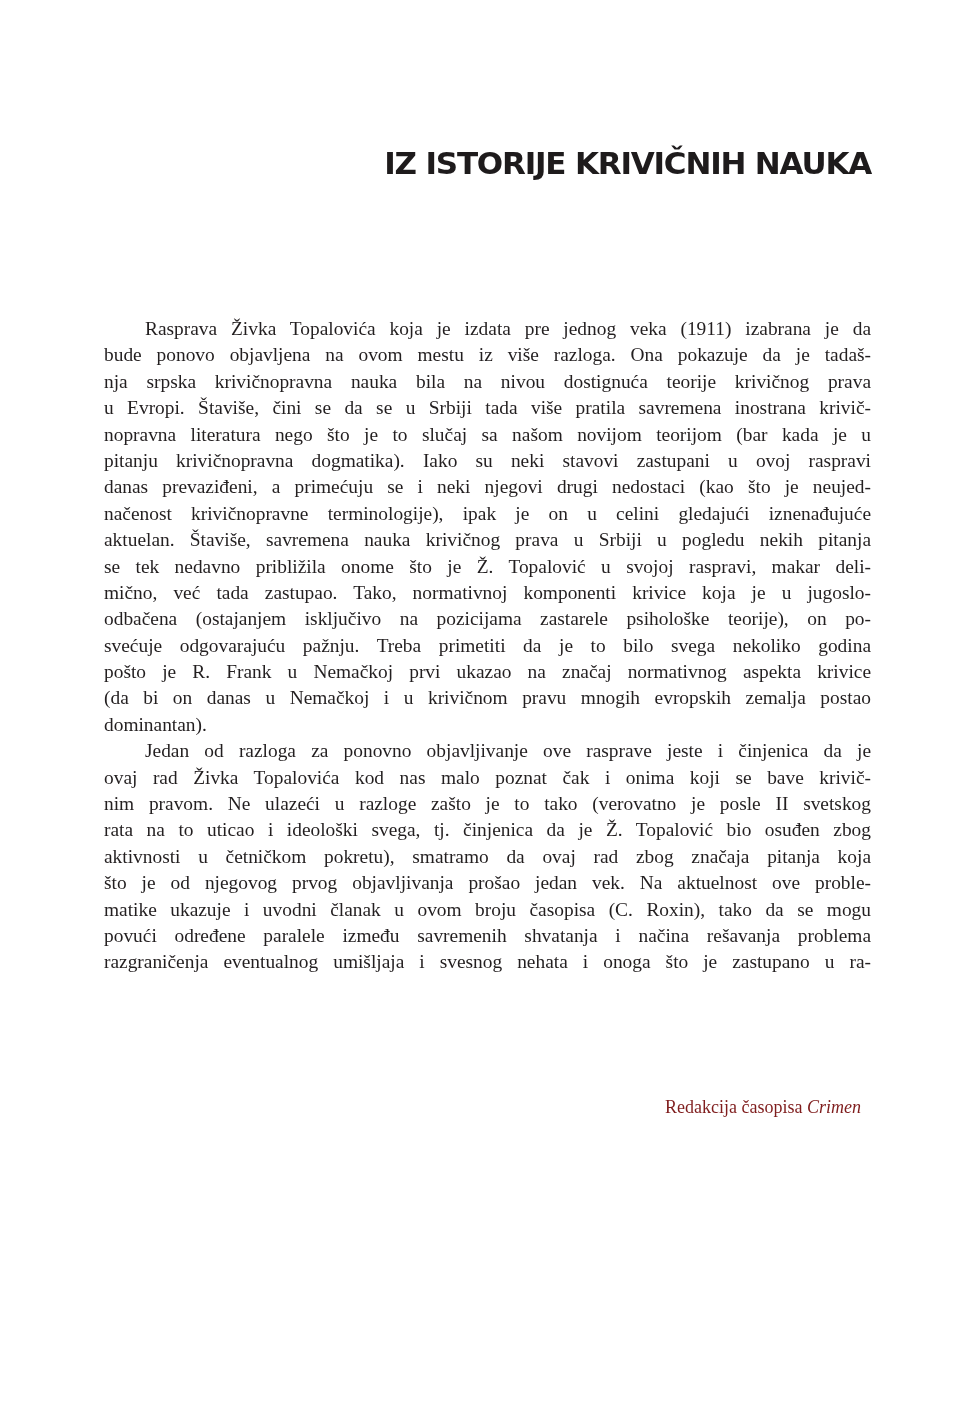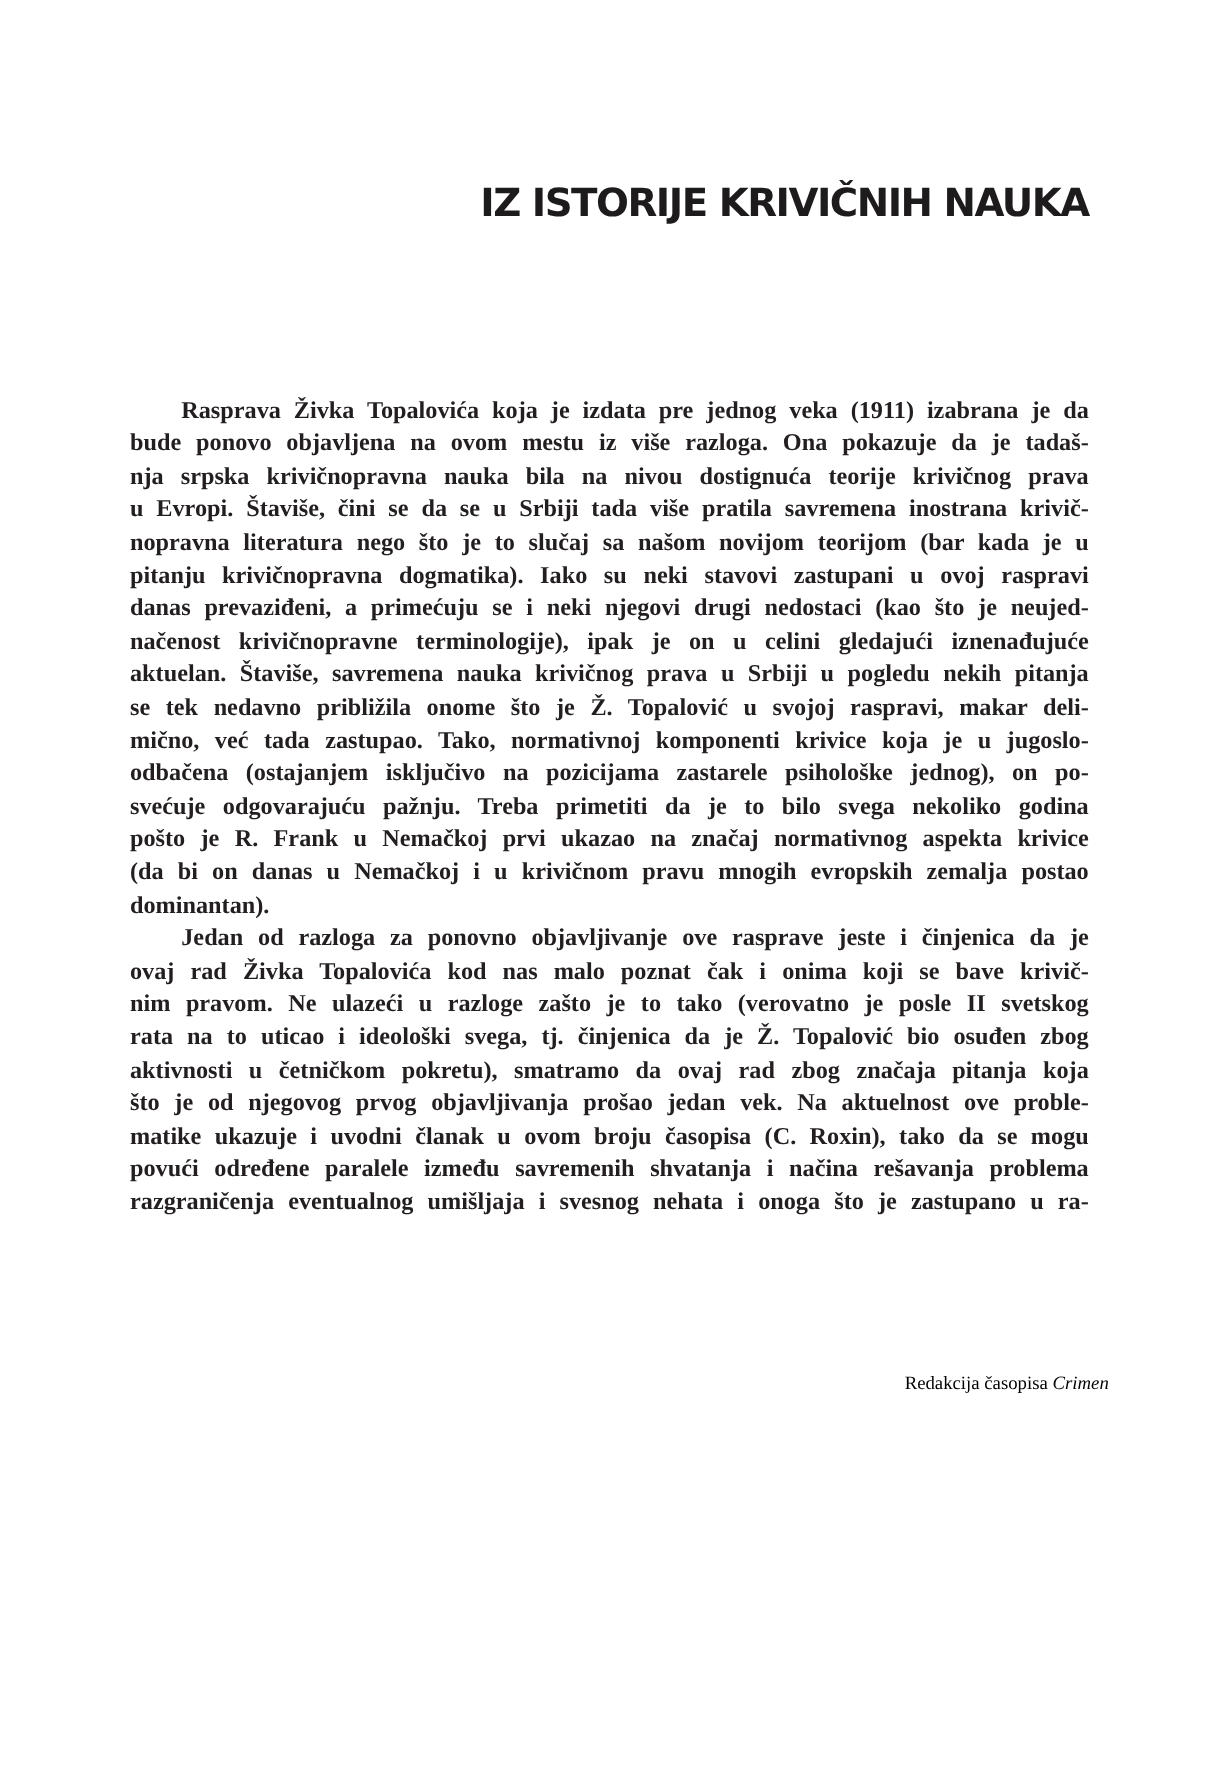--- a/index.html
+++ b/index.html
@@ -30,21 +30,20 @@
     }
     .body-text {
       position: absolute;
       left: 104px;
       top: 316px;
       width: 767px;
       font-family: "Liberation Serif", serif;
       font-size: 19.4px;
       line-height: 26.4px;
       color: #231f20;
-      font-weight: bold;
     }
     .para {
       margin: 0;
     }
     .line {
       display: block;
       text-align: justify;
       text-align-last: justify;
       height: 26.4px;
       white-space: nowrap;
@@ -52,25 +51,25 @@
     }
     .line.indent {
       text-indent: 41px;
     }
     .line.last {
       text-align-last: left;
     }
     .signature {
       position: absolute;
       top: 1094px;
-      right: 88px;
+      right: 114px;
       font-family: "Liberation Serif", serif;
-      font-size: 15px;
+      font-size: 18px;
       line-height: 26px;
-      color: #000000;
+      color: #7f1d1d;
       white-space: nowrap;
     }
     .signature em {
       font-style: italic;
     }
   </style>
 </head>
 <body>
 
 <h1 class="page-title">IZ ISTORIJE KRIVIČNIH NAUKA</h1>
@@ -81,21 +80,21 @@
       <span class="line">bude ponovo objavljena na ovom mestu iz više razloga. Ona pokazuje da je tadaš-</span>
       <span class="line">nja srpska krivičnopravna nauka bila na nivou dostignuća teorije krivičnog prava</span>
       <span class="line">u Evropi. Štaviše, čini se da se u Srbiji tada više pratila savremena inostrana krivič-</span>
       <span class="line">nopravna literatura nego što je to slučaj sa našom novijom teorijom (bar kada je u</span>
       <span class="line">pitanju krivičnopravna dogmatika). Iako su neki stavovi zastupani u ovoj raspravi</span>
       <span class="line">danas prevaziđeni, a primećuju se i neki njegovi drugi nedostaci (kao što je neujed-</span>
       <span class="line">načenost krivičnopravne terminologije), ipak je on u celini gledajući iznenađujuće</span>
       <span class="line">aktuelan. Štaviše, savremena nauka krivičnog prava u Srbiji u pogledu nekih pitanja</span>
       <span class="line">se tek nedavno približila onome što je Ž. Topalović u svojoj raspravi, makar deli-</span>
       <span class="line">mično, već tada zastupao. Tako, normativnoj komponenti krivice koja je u jugoslo-</span>
-      <span class="line">odbačena (ostajanjem isključivo na pozicijama zastarele psihološke jednog), on po-</span>
+      <span class="line">odbačena (ostajanjem isključivo na pozicijama zastarele psihološke teorije), on po-</span>
       <span class="line">svećuje odgovarajuću pažnju. Treba primetiti da je to bilo svega nekoliko godina</span>
       <span class="line">pošto je R. Frank u Nemačkoj prvi ukazao na značaj normativnog aspekta krivice</span>
       <span class="line">(da bi on danas u Nemačkoj i u krivičnom pravu mnogih evropskih zemalja postao</span>
       <span class="line last">dominantan).</span>
     </p>
   <p class="para" id="para-1">
       <span class="line indent">Jedan od razloga za ponovno objavljivanje ove rasprave jeste i činjenica da je</span>
       <span class="line">ovaj rad Živka Topalovića kod nas malo poznat čak i onima koji se bave krivič-</span>
       <span class="line">nim pravom. Ne ulazeći u razloge zašto je to tako (verovatno je posle II svetskog</span>
       <span class="line">rata na to uticao i ideološki svega, tj. činjenica da je Ž. Topalović bio osuđen zbog</span>

